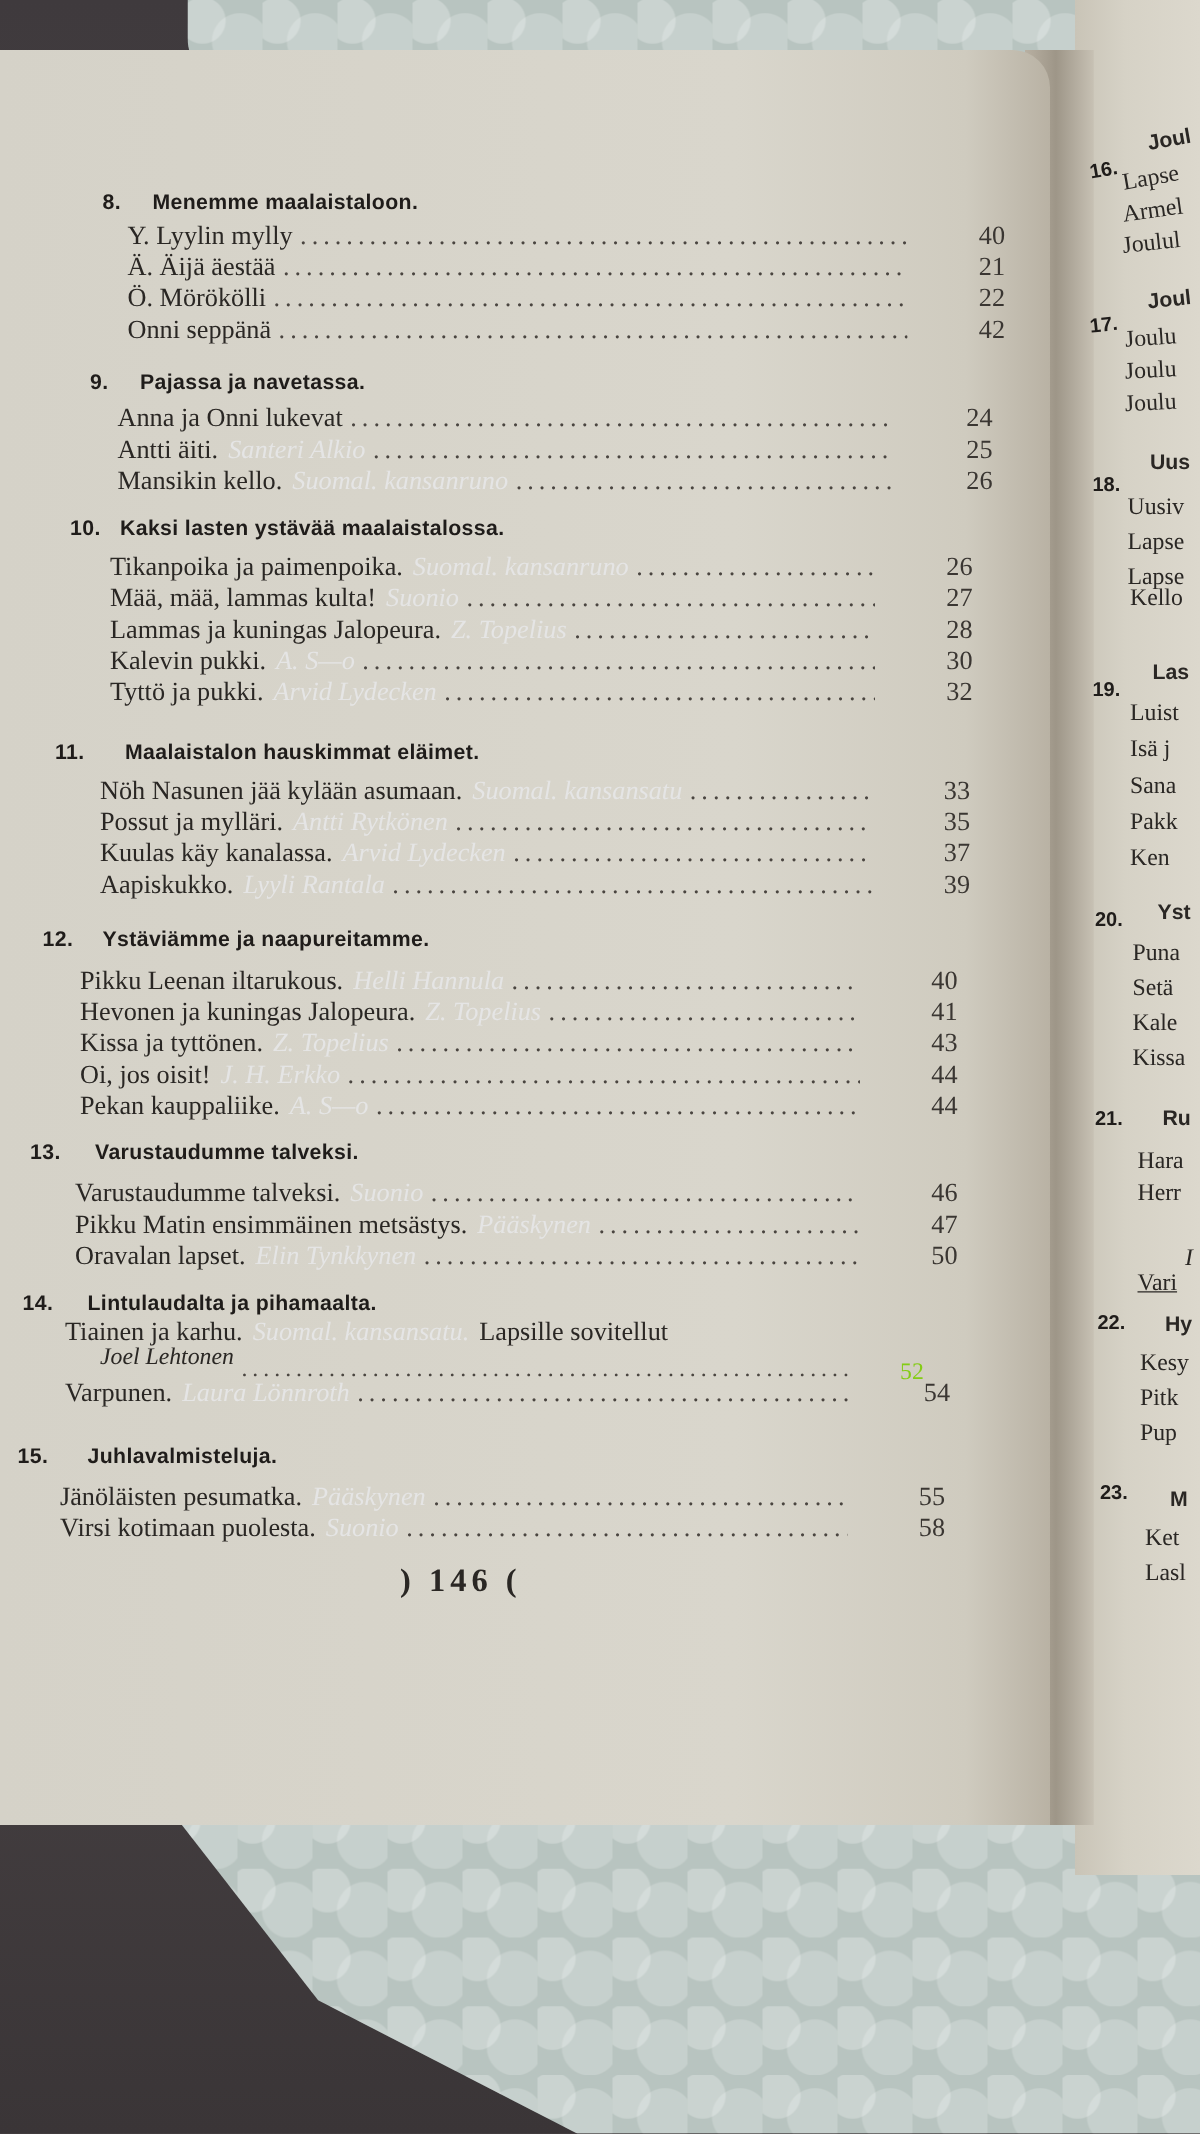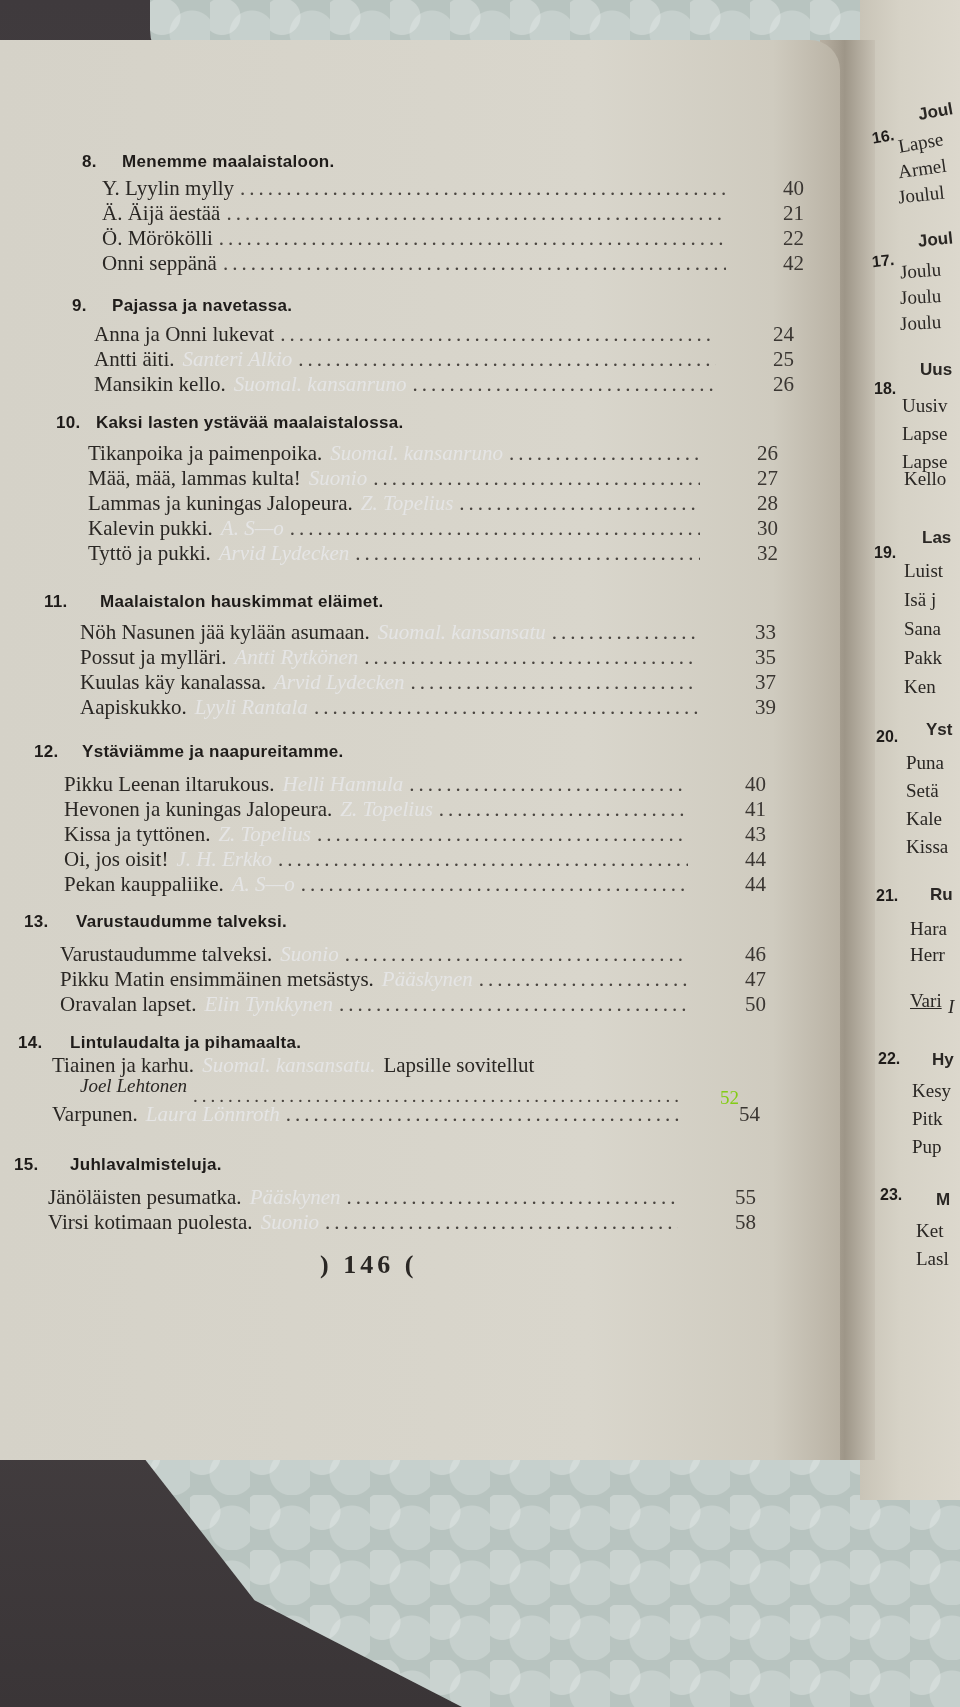--- a/index.html
+++ b/index.html
@@ -312,21 +312,21 @@
   <span class="right-item right-head" style="left:926px; top:720px;">Yst</span>
   <span class="right-item" style="left:906px; top:752px;">Puna</span>
   <span class="right-item" style="left:906px; top:780px;">Setä</span>
   <span class="right-item" style="left:906px; top:808px;">Kale</span>
   <span class="right-item" style="left:906px; top:836px;">Kissa</span>
 
   <span class="right-num" style="left:876px; top:887px;">21.</span>
   <span class="right-item right-head" style="left:930px; top:885px;">Ru</span>
   <span class="right-item" style="left:910px; top:918px;">Hara</span>
   <span class="right-item" style="left:910px; top:944px;">Herr</span>
-  <span class="right-item" style="left:910px; top:990px;text-decoration:underline;">Vari</span>
+  <span class="right-item" style="left:910px; top:1016px;text-decoration:underline;">Vari</span>
   <span class="right-item" style="left:948px; top:996px; font-style:italic;">I</span>
 
   <span class="right-num" style="left:878px; top:1050px;">22.</span>
   <span class="right-item right-head" style="left:932px; top:1050px;">Hy</span>
   <span class="right-item" style="left:912px; top:1080px;">Kesy</span>
   <span class="right-item" style="left:912px; top:1108px;">Pitk</span>
   <span class="right-item" style="left:912px; top:1136px;">Pup</span>
 
   <span class="right-num" style="left:880px; top:1186px;">23.</span>
   <span class="right-item right-head" style="left:936px; top:1190px;">M</span>

